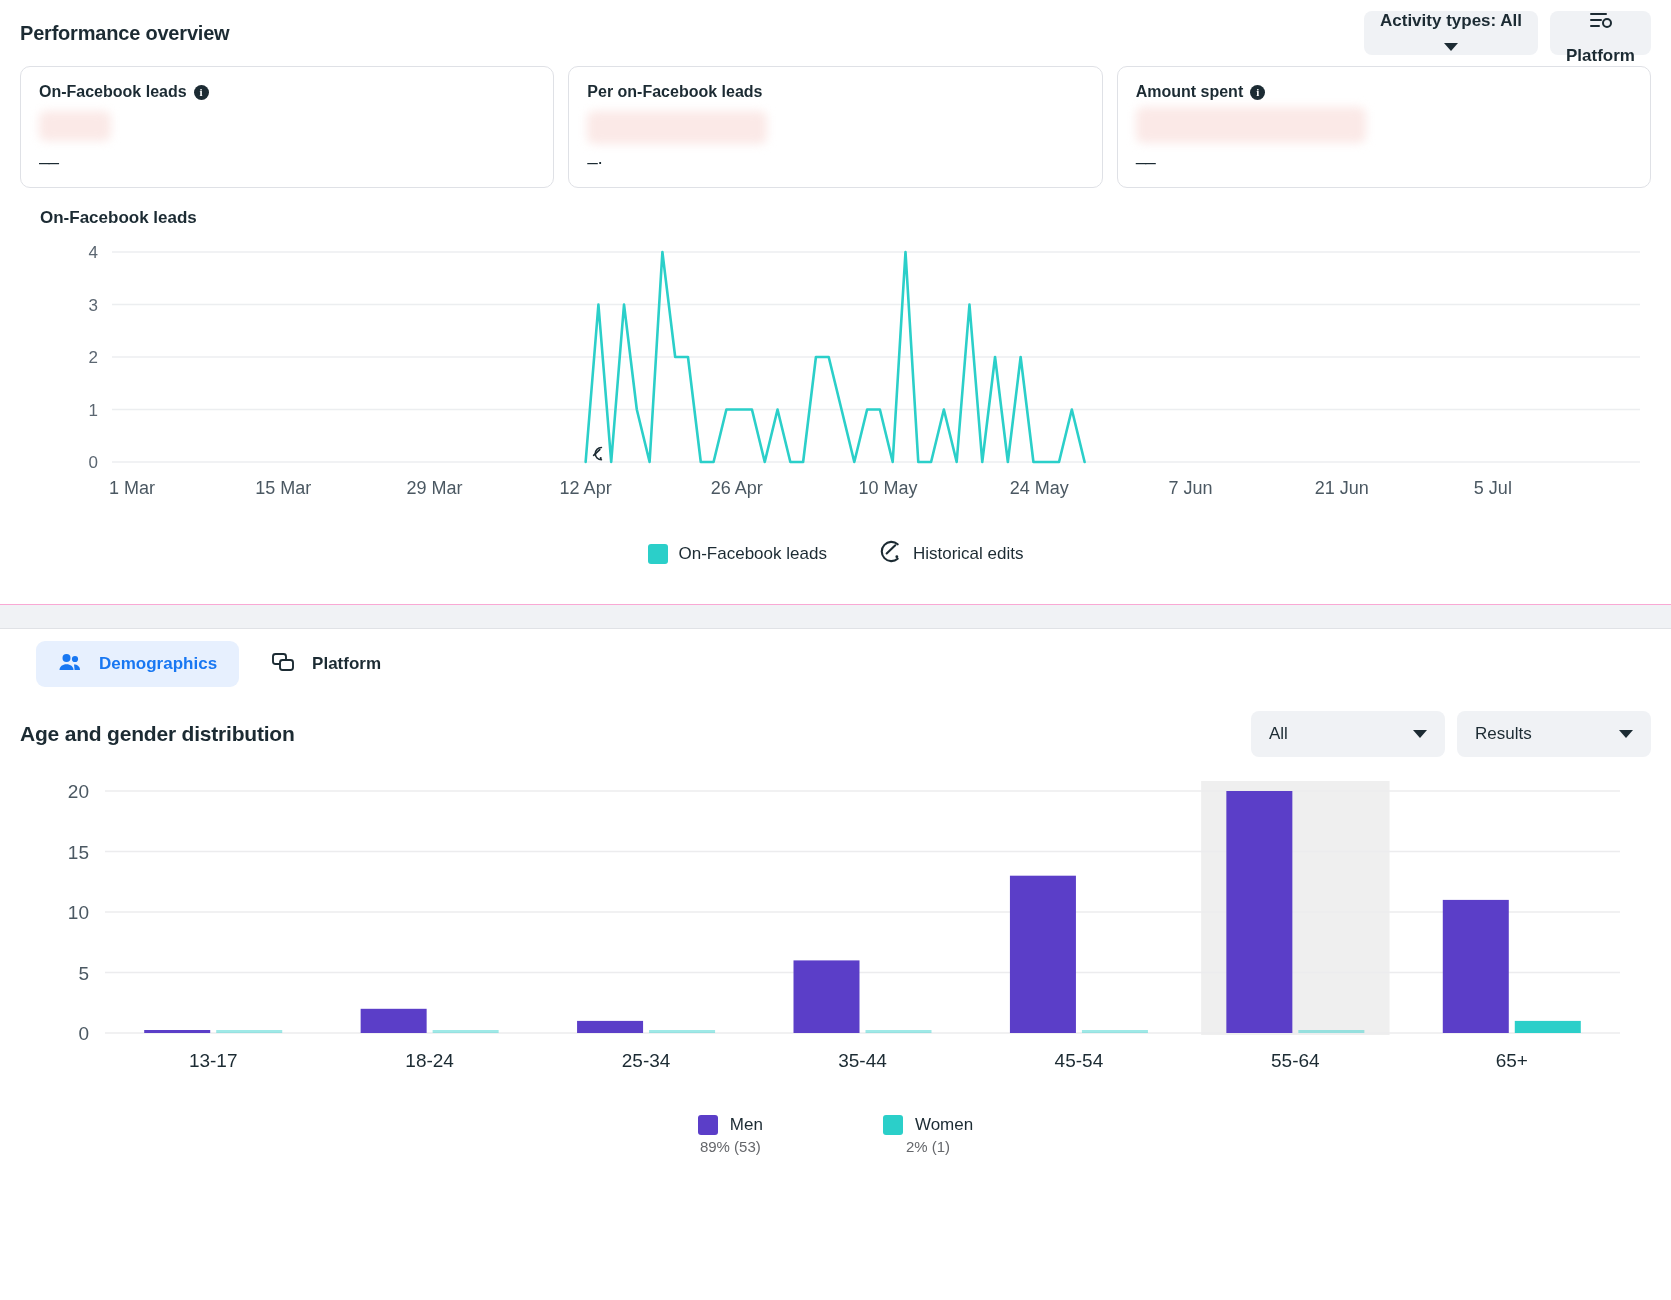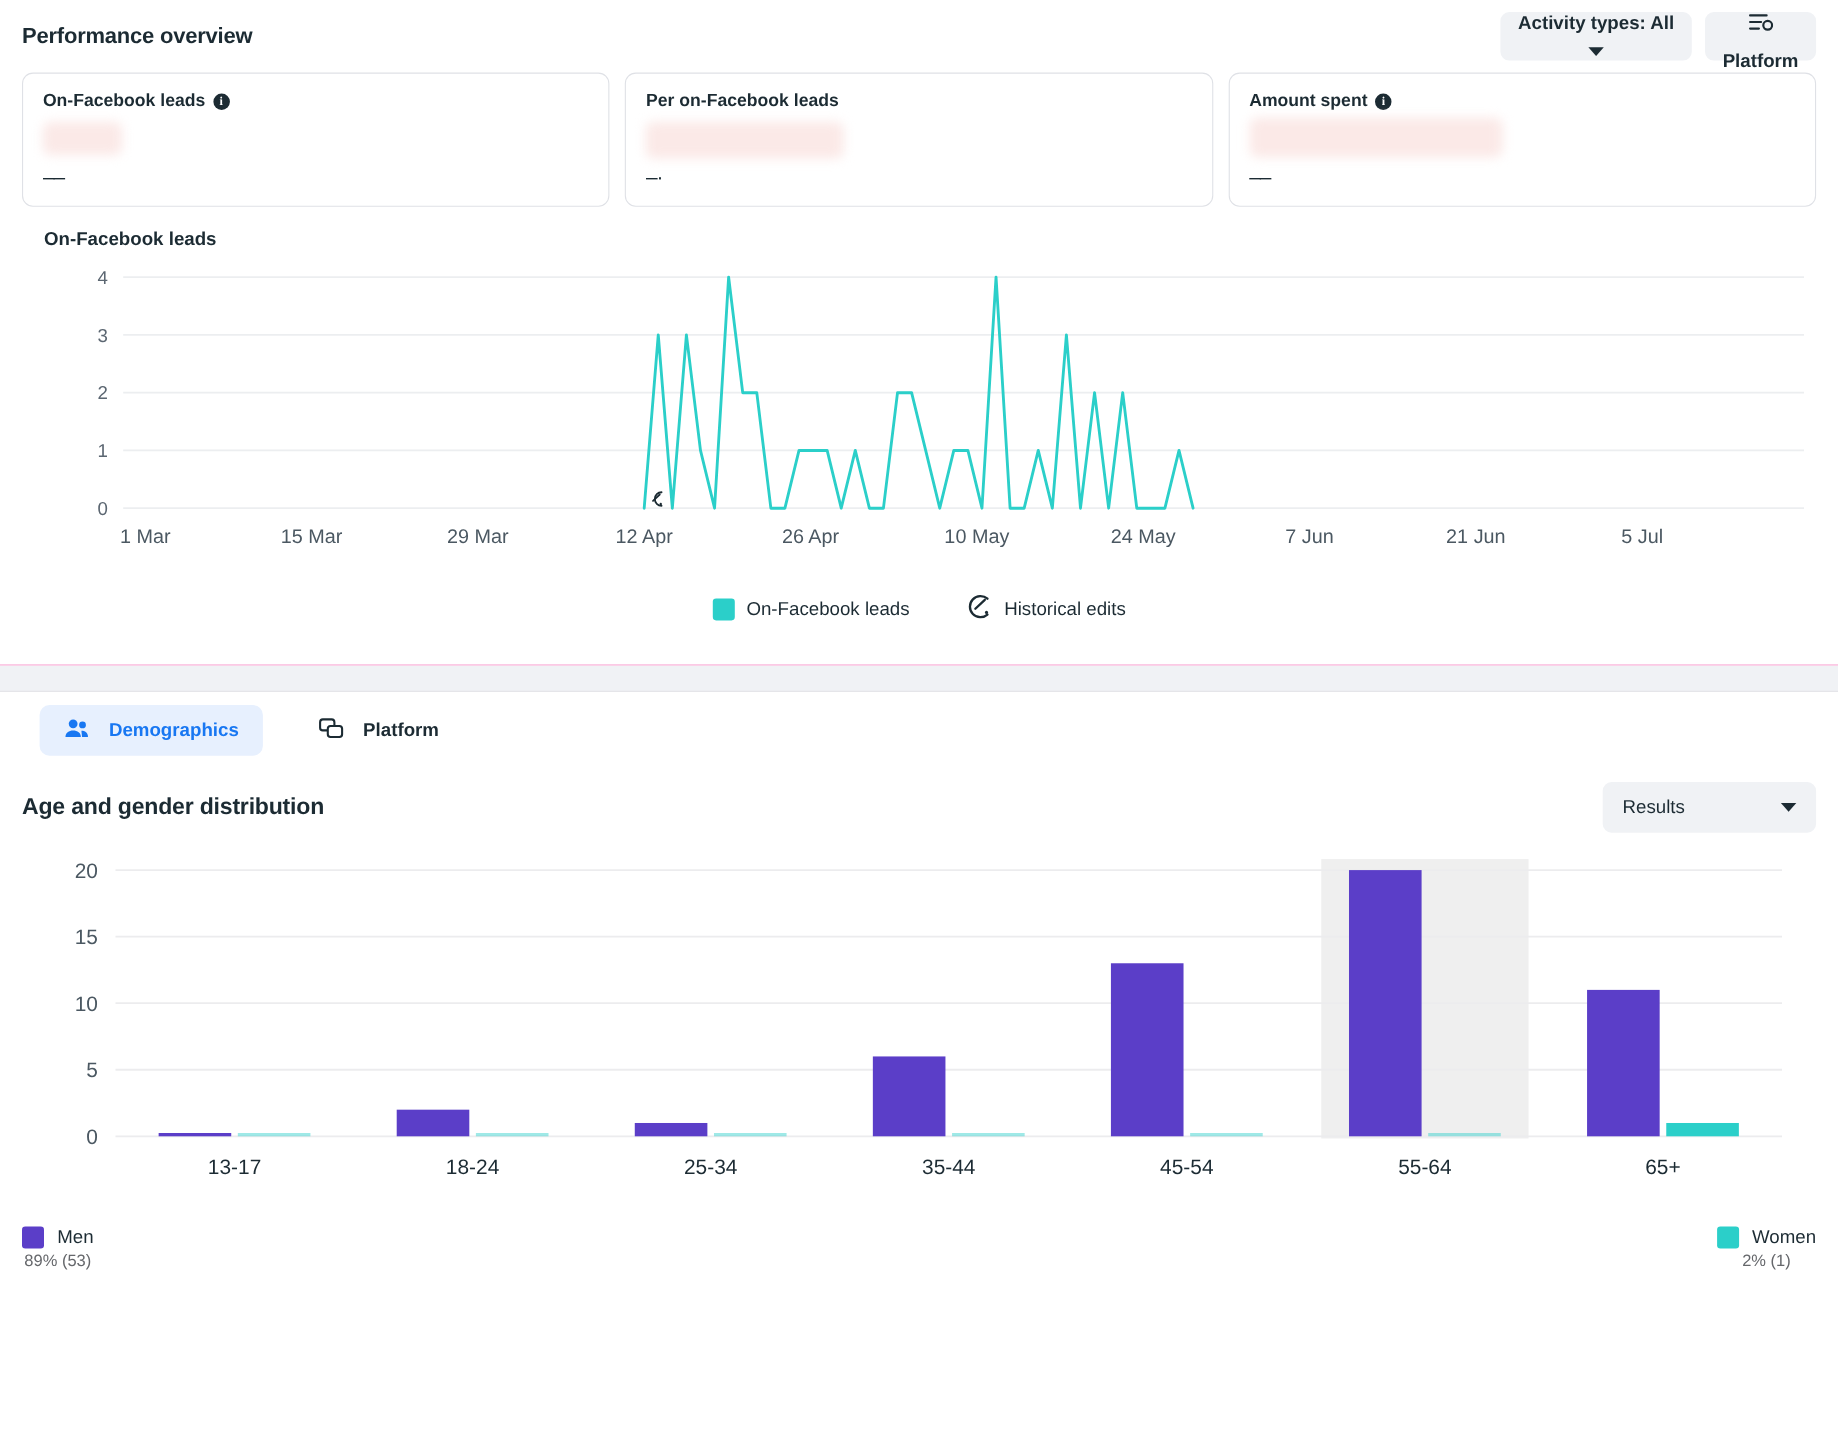--- a/index.html
+++ b/index.html
@@ -90,21 +90,21 @@
     gap: 52px; padding: 6px 0 36px 0;
   }
   .legend-item { display: flex; align-items: center; gap: 11px; font-size: 17px; color: #1c2b33; }
   .swatch { width: 20px; height: 20px; border-radius: 3px; }
 
   
   .gap-band { height: 24px; background: #f0f2f5; border-bottom: 1px solid #e0e2e6; }
 
   
   .demo-panel { background: #fff; padding: 0 20px; }
-  .tabs { display: flex; align-items: center; gap: 28px; padding: 12px 0 6px 16px; }
+  .tabs { display: flex; align-items: center; gap: 10px; padding: 12px 0 6px 16px; }
   .tab {
     display: flex; align-items: center; gap: 17px;
     height: 46px; padding: 0 22px; border-radius: 9px;
     font-size: 17px; font-weight: 700; cursor: pointer;
     background: transparent; color: #1c2b33;
   }
   .tab.active { background: #e7f0fe; color: #1877f2; }
   .demo-header {
     display: flex; align-items: center; justify-content: space-between;
     padding: 18px 0 4px 0;
@@ -113,21 +113,21 @@
   .demo-selects { display: flex; gap: 12px; }
   .select-btn {
     display: flex; align-items: center; justify-content: space-between;
     width: 194px; height: 46px; padding: 0 18px;
     background: #f0f2f5; border: none; border-radius: 8px;
     font-size: 17px; color: #1c2b33; font-family: "Liberation Sans", sans-serif;
     cursor: pointer;
   }
   .bar-wrap { position: relative; height: 330px; margin-top: 20px; }
   .bar-legend {
-    display: flex; justify-content: space-between; gap: 120px;
+    display: flex; justify-content: center; gap: 120px;
     padding-top: 4px;
   }
   .bl-item { display: flex; flex-direction: column; align-items: center; }
   .bl-top { display: flex; align-items: center; gap: 12px; font-size: 17px; }
   .bl-sub { font-size: 15px; color: #65676b; margin-top: 3px; }
   svg text { font-family: "Liberation Sans", sans-serif; }
 </style>
 </head>
 <body>
 
@@ -261,20 +261,24 @@
           <rect x="9" y="9" width="13" height="10" rx="2.5" fill="#fff" stroke="#1c2b33" stroke-width="1.9"></rect>
         </svg>
       </span>
       <span>Platform</span>
     </div>
   </div>
 
   <div class="demo-header">
     <div class="demo-title">Age and gender distribution</div>
     <div class="demo-selects">
+      <button class="select-btn">
+        <span>All</span>
+        <span class="caret"></span>
+      </button>
       <button class="select-btn">
         <span>Results</span>
         <span class="caret"></span>
       </button>
     </div>
   </div>
 
   <div class="bar-wrap">
     <svg id="bar-svg" width="1631" height="330" viewBox="0 0 1631 330">
         <rect x="1181.142857142857" y="0" width="188.42857142857142" height="254" fill="#efefef"></rect>

